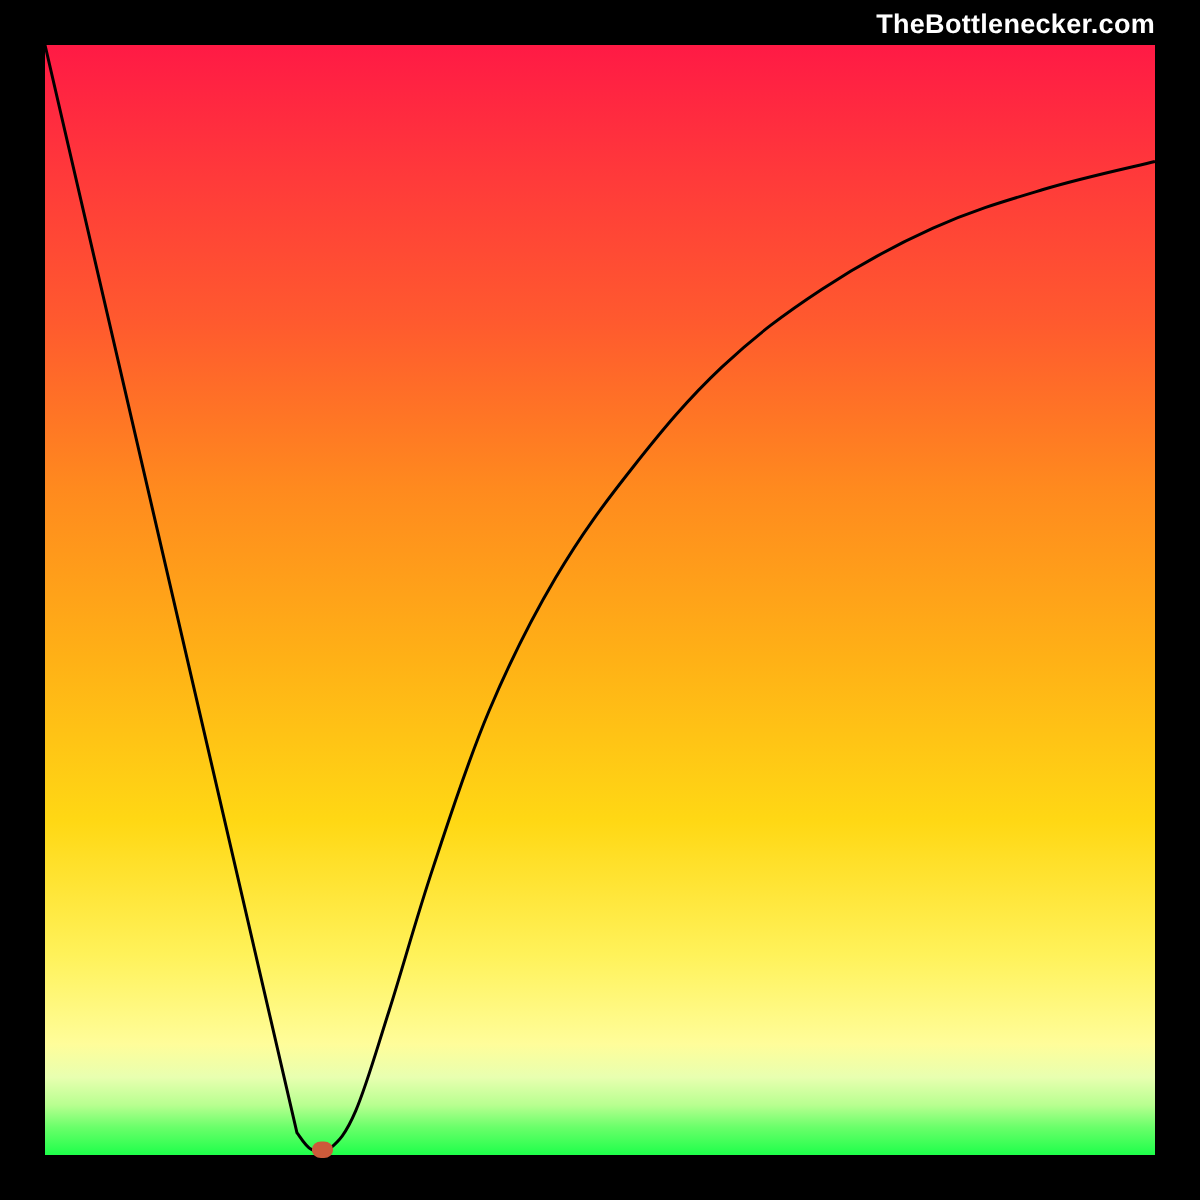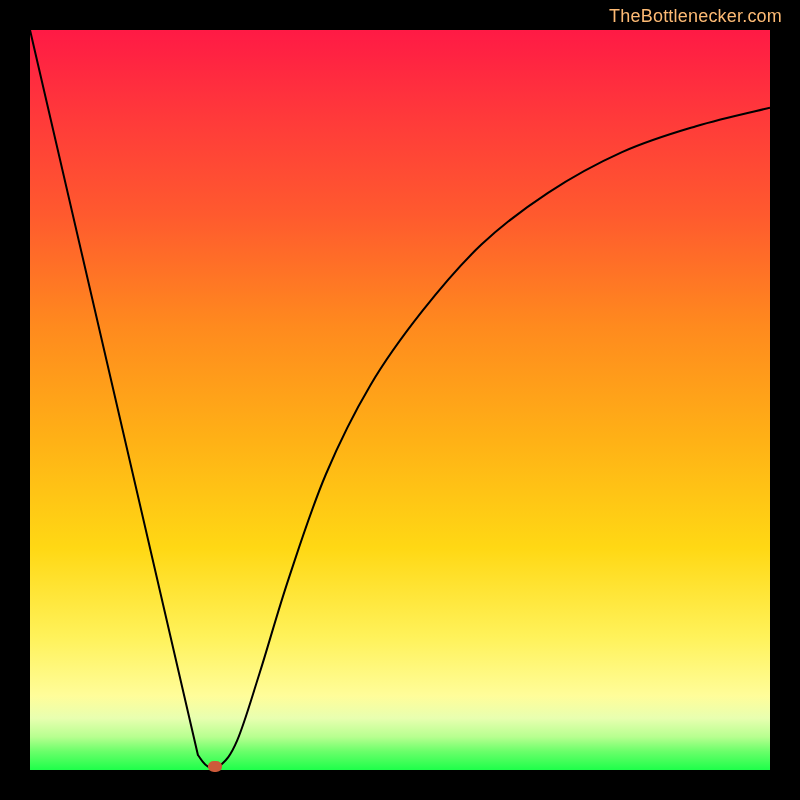--- a/index.html
+++ b/index.html
@@ -35,24 +35,24 @@
       #fffd9a 90%,
       #e8ffb0 93%,
       #b8ff90 95.5%,
       #6aff6a 97.5%,
       #1eff4a 100%
     );
   }
   .attribution {
     position: absolute;
     top: 6px;
-    right: 18px;
-    color: #fdba74;
+    right: 30px;
+    color: #ffffff;
     font-size: 18px;
-    font-weight: 400;
+    font-weight: 700;
     letter-spacing: 0.2px;
   }
   svg.curve {
     position: absolute;
     left: 0;
     top: 0;
     width: 740px;
     height: 740px;
     overflow: visible;
   }

